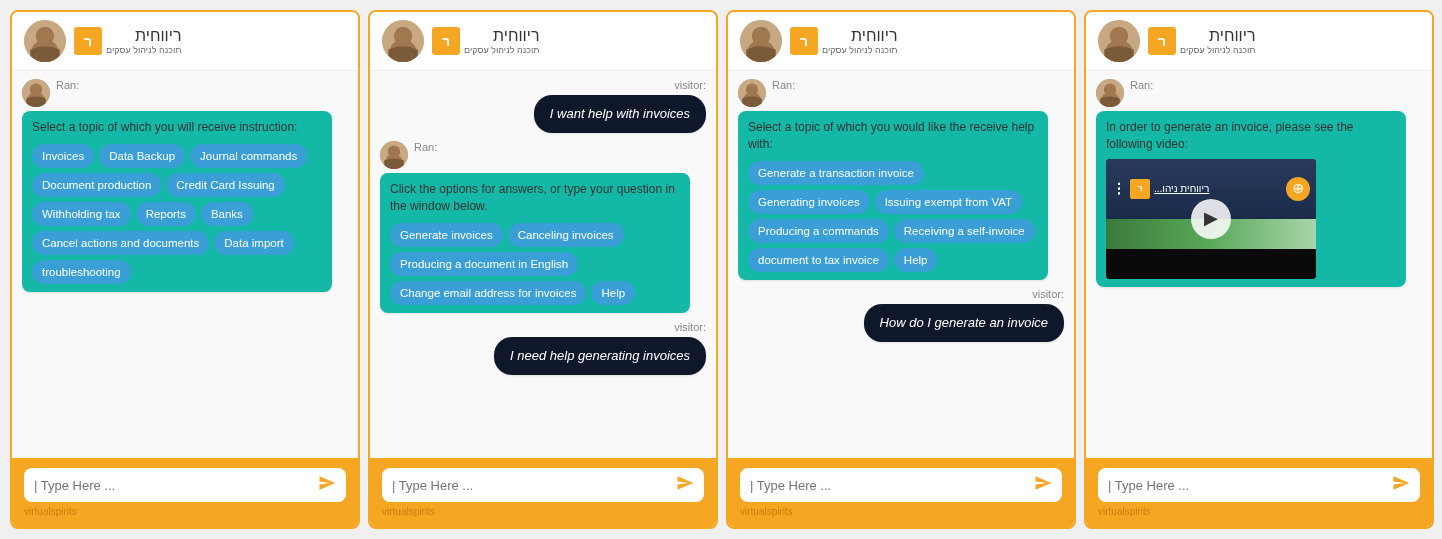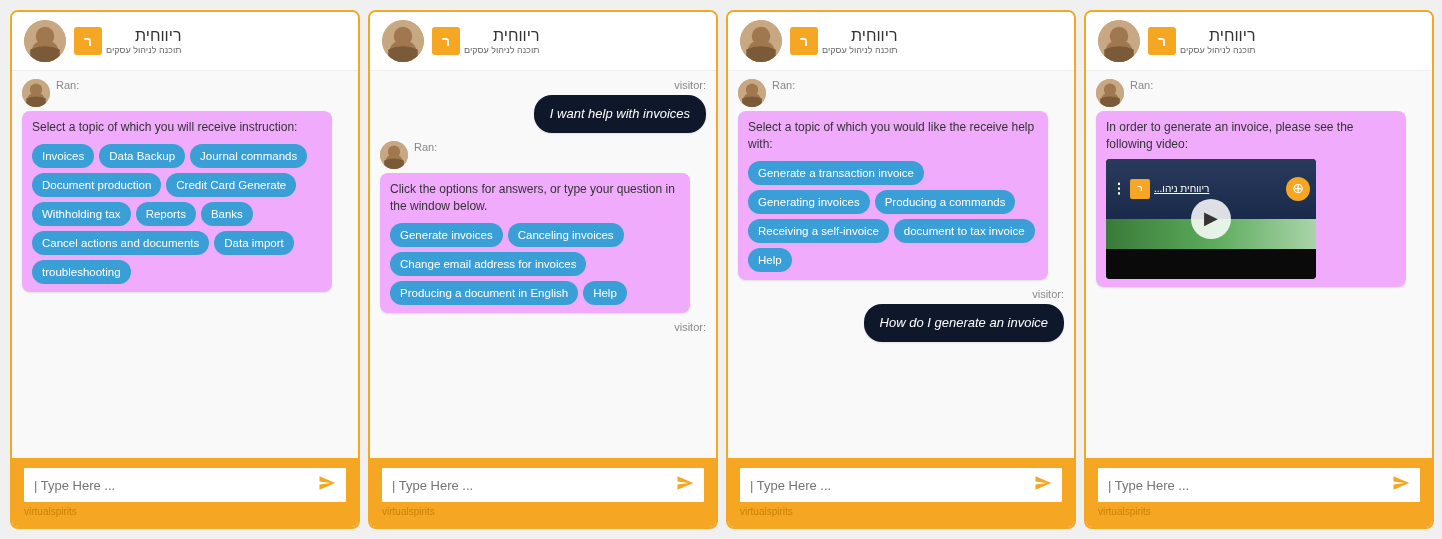--- a/index.html
+++ b/index.html
@@ -106,21 +106,21 @@
       align-items: flex-end;
     }
     .message-row.bot {
       align-items: flex-start;
     }
     .sender-label {
       font-size: 11px;
       color: #888;
     }
     .message-bubble {
-      background: #f0abfc;
+      background: #14b8a6;
       border-radius: 8px;
       padding: 8px 10px;
       max-width: 95%;
       box-shadow: 0 1px 2px rgba(0,0,0,0.1);
       font-size: 12px;
       color: #333;
       line-height: 1.4;
     }
     .message-bubble.visitor-bubble {
       background: #0f172a;
@@ -149,21 +149,21 @@
       background: #f5a623;
       padding: 10px 12px;
       display: flex;
       flex-direction: column;
       flex-shrink: 0;
     }
     .input-row {
       display: flex;
       align-items: center;
       background: white;
-      border-radius: 1px;
+      border-radius: 8px;
       padding: 6px 10px;
       gap: 8px;
     }
     .type-input {
       flex: 1;
       border: none;
       outline: none;
       font-size: 13px;
       color: #aaa;
       background: transparent;
@@ -315,21 +315,21 @@
     <path d="M4.2 19.599999999999998 Q14 15.400000000000002 23.8 19.599999999999998 L23.8 28 L4.2 28 Z" fill="#7a5a38"></path>
   </svg>
             </div>
       <span class="sender-label">Ran:</span>
     </div>
     <div class="message-bubble"><span>Select a topic of which you will receive instruction:</span><div class="chip-container">
               <div class="chip">Invoices</div>
               <div class="chip">Data Backup</div>
               <div class="chip">Journal commands</div>
               <div class="chip">Document production</div>
-              <div class="chip">Credit Card Generate</div>
+              <div class="chip">Credit Card Issuing</div>
               <div class="chip">Withholding tax</div>
               <div class="chip">Reports</div>
               <div class="chip">Banks</div>
               <div class="chip">Cancel actions and documents</div>
               <div class="chip">Data import</div>
               <div class="chip">troubleshooting</div>
             </div></div>
         </div>
     </div>
     <div class="chat-input-area">
@@ -377,27 +377,28 @@
     <ellipse cx="14" cy="10.64" rx="6.16" ry="6.16" fill="#a07850"></ellipse>
     <ellipse cx="14" cy="21" rx="8.96" ry="7.840000000000001" fill="#a07850"></ellipse>
     <path d="M4.2 19.599999999999998 Q14 15.400000000000002 23.8 19.599999999999998 L23.8 28 L4.2 28 Z" fill="#7a5a38"></path>
   </svg>
             </div>
       <span class="sender-label">Ran:</span>
     </div>
     <div class="message-bubble"><span>Click the options for answers, or type your question in the window below.</span><div class="chip-container">
               <div class="chip">Generate invoices</div>
               <div class="chip">Canceling invoices</div>
+              <div class="chip">Producing a document in English</div>
               <div class="chip">Change email address for invoices</div>
-              <div class="chip">Producing a document in English</div>
               <div class="chip">Help</div>
             </div></div>
         </div>
         <div class="message-row visitor">
     <span class="sender-label">visitor:</span>
+    <div class="message-bubble visitor-bubble">I need help generating invoices</div>
   </div>
     </div>
     <div class="chat-input-area">
       <div class="input-row">
         <input class="type-input" type="text" placeholder="| Type Here ..." style="">
         <button class="send-btn">
           <svg width="18" height="18" viewBox="0 0 24 24" fill="#f5a623">
             <path d="M2 21l21-9L2 3v7l15 2-15 2z"></path>
           </svg>
         </button>
@@ -434,20 +435,21 @@
     <ellipse cx="14" cy="10.64" rx="6.16" ry="6.16" fill="#a07850"></ellipse>
     <ellipse cx="14" cy="21" rx="8.96" ry="7.840000000000001" fill="#a07850"></ellipse>
     <path d="M4.2 19.599999999999998 Q14 15.400000000000002 23.8 19.599999999999998 L23.8 28 L4.2 28 Z" fill="#7a5a38"></path>
   </svg>
             </div>
       <span class="sender-label">Ran:</span>
     </div>
     <div class="message-bubble"><span>Select a topic of which you would like the receive help with:</span><div class="chip-container">
               <div class="chip">Generate a transaction invoice</div>
               <div class="chip">Generating invoices</div>
+              <div class="chip">Issuing exempt from VAT</div>
               <div class="chip">Producing a commands</div>
               <div class="chip">Receiving a self-invoice</div>
               <div class="chip">document to tax invoice</div>
               <div class="chip">Help</div>
             </div></div>
         </div>
         <div class="message-row visitor">
     <span class="sender-label">visitor:</span>
     <div class="message-bubble visitor-bubble">How do I generate an invoice</div>
   </div>

